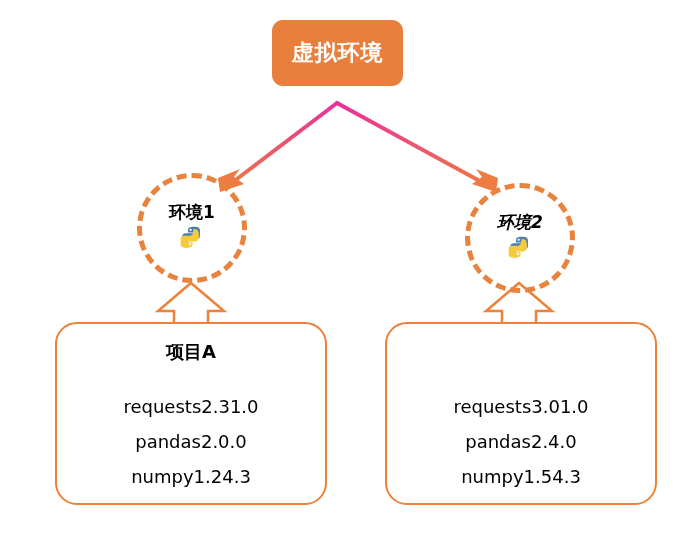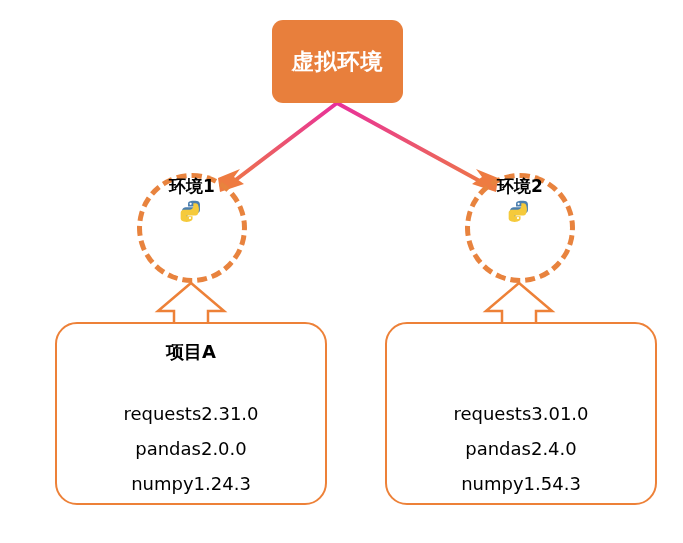--- a/index.html
+++ b/index.html
@@ -14,21 +14,21 @@
     background: #ffffff;
     font-family: "Liberation Sans", "DejaVu Sans", sans-serif;
     overflow: hidden;
   }
   
   .root-card {
     position: absolute;
     left: 272px;
     top: 20px;
     width: 131px;
-    height: 83px;
+    height: 66px;
     background: #E87F3C;
     border-radius: 11px;
     display: flex;
     align-items: center;
     justify-content: center;
     box-sizing: border-box;
   }
   .root-card-label {
     color: #ffffff;
     font-size: 22px;
@@ -50,24 +50,24 @@
   .env-circle {
     position: absolute;
     width: 110px;
     height: 110px;
     border: 5px dashed #E8833E;
     border-radius: 50%;
     box-sizing: border-box;
     display: flex;
     flex-direction: column;
     align-items: center;
-    justify-content: flex-start;
+    justify-content: center;
   }
   .env-circle.one { left: 137px; top: 173px; }
-  .env-circle.two { left: 465px; top: 173px; }
+  .env-circle.two { left: 465px; top: 183px; font-style: italic; }
   .env-label {
     color: #000000;
     font-size: 17px;
     font-weight: bold;
     line-height: 1;
     margin-bottom: 5px;
     font-family: "DejaVu Sans", "Liberation Sans", sans-serif;
   }
   .py-logo { width: 26px; height: 26px; display: block; }
   
@@ -98,21 +98,21 @@
   }
   .pkg-list {
     position: absolute;
     left: 0;
     right: 0;
     top: 72px;
   }
   .pkg-row {
     display: flex;
     justify-content: center;
-    align-items: center;
+    align-items: flex-start;
     height: 35px;
     font-size: 18px;
     color: #000000;
     font-family: "DejaVu Sans", "Liberation Sans", sans-serif;
   }
   .pkg-name { text-align: right; }
   .pkg-ver  { text-align: left; }
 </style>
 </head>
 <body>

